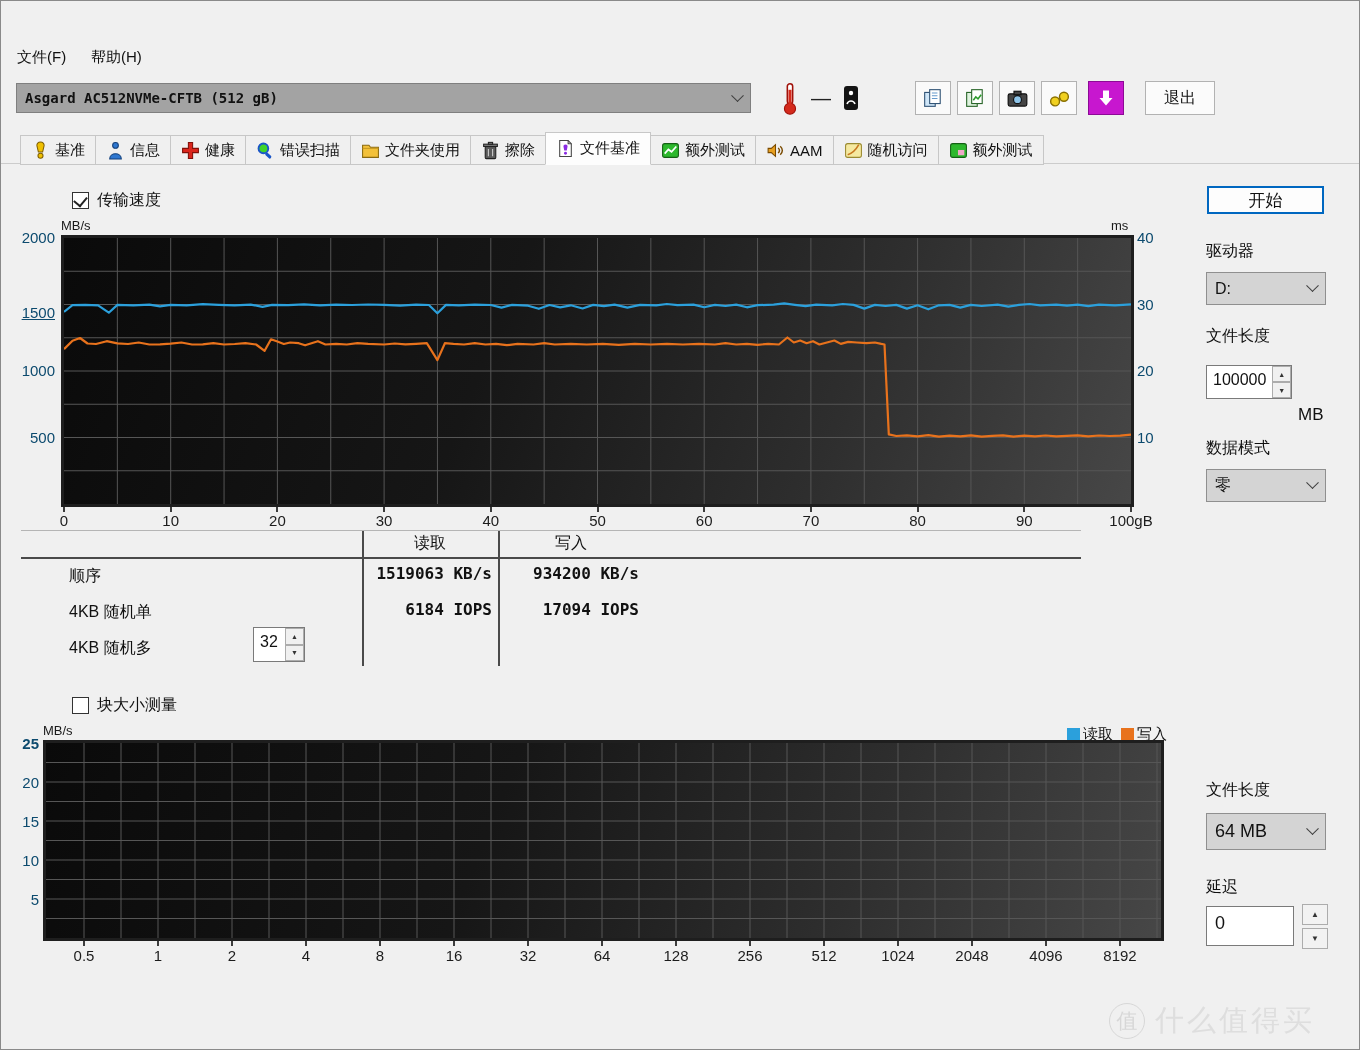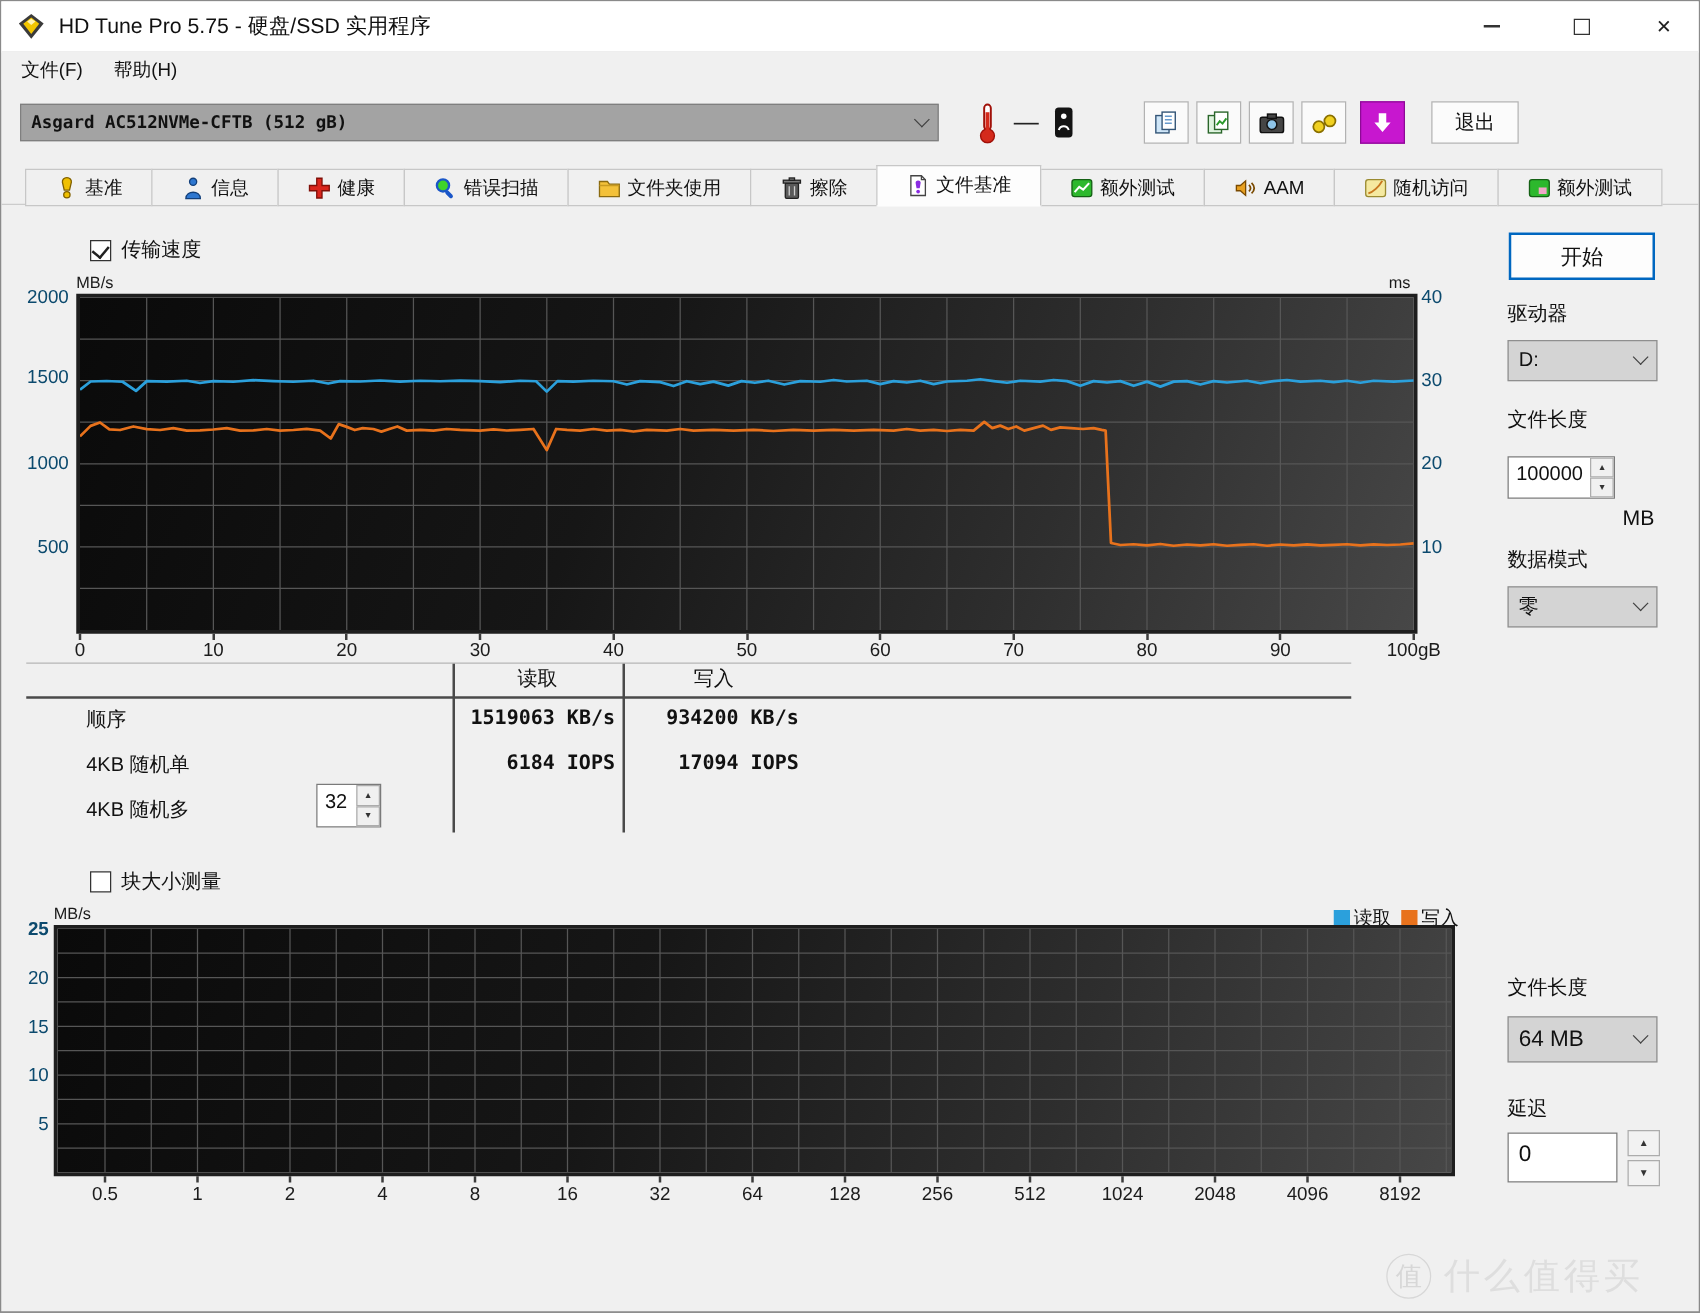--- a/index.html
+++ b/index.html
@@ -23,21 +23,21 @@
   .drivecombo{left:15px;top:82px;width:735px;height:30px;background:#a3a3a3;border:1px solid #7f7f7f;
               font-family:"DejaVu Sans Mono",monospace;font-size:14px;font-weight:bold;}
   .toolicon{position:absolute;}
   .tbtn{box-sizing:border-box;position:absolute;top:80px;width:36px;height:34px;background:#fafafa;border:1px solid #b2b2b2;display:flex;align-items:center;justify-content:center;cursor:pointer;}
   .tbtn.purple{background:#c717cf;border-color:#8d0a96;}
   .exitbtn{box-sizing:border-box;position:absolute;left:1144px;top:80px;width:70px;height:34px;background:#fbfbfb;border:1px solid #b2b2b2;
            font-size:16px;display:flex;align-items:center;justify-content:center;cursor:pointer;}
   
   .tabline{position:absolute;left:0;top:162px;width:100%;height:1px;background:#cccccc;}
   .tabs{position:absolute;left:20px;top:131px;display:flex;align-items:flex-end;}
-  .tab{box-sizing:border-box;height:30px;padding:0 23px;display:flex;align-items:center;gap:5px;background:#f0f0f0;
+  .tab{box-sizing:border-box;height:30px;padding:0 10px;display:flex;align-items:center;gap:5px;background:#f0f0f0;
        border:1px solid #c7c7c7;margin-left:-1px;font-size:15px;white-space:nowrap;cursor:pointer;z-index:1;}
   .tab.active{height:33px;background:#fdfdfd;border-bottom:1px solid #fdfdfd;z-index:3;}
   .tab svg{width:19px;height:19px;}
   
   .cbrow{position:absolute;display:flex;align-items:center;gap:8px;font-size:16px;}
   .cbox{width:17px;height:17px;background:#fff;border:1.5px solid #333;box-sizing:border-box;position:relative;cursor:pointer;}
   .cbox.checked:after{content:"";position:absolute;left:3px;top:1px;width:7px;height:10px;border-right:2.2px solid #222;border-bottom:2.2px solid #222;transform:rotate(40deg);}
   
   .plot{position:absolute;border:3px solid #1e1e1e;background:linear-gradient(112deg,#0a0a0a 0%,#161616 40%,#2e2e2e 72%,#474747 100%);}
   .plot svg{display:block;}
@@ -59,55 +59,36 @@
   .statval{position:absolute;font-family:"DejaVu Sans Mono",monospace;font-weight:bold;font-size:16px;text-align:right;}
   
   .numspin{box-sizing:border-box;position:absolute;display:flex;background:#fff;border:1px solid #7a7a7a;}
   .numspin .val{flex:1;font-size:16px;padding:5px 6px;}
   .numspin .btns{width:19px;display:flex;flex-direction:column;}
   .numspin .btns .b{flex:1;background:#f0f0f0;border:1px solid #acacac;font-size:7px;color:#333;display:flex;align-items:center;justify-content:center;cursor:pointer;}
   .updown{position:absolute;display:flex;flex-direction:column;gap:3px;}
   .updown .b{width:26px;height:21px;background:#f2f2f2;border:1px solid #acacac;font-size:8px;color:#333;display:flex;align-items:center;justify-content:center;cursor:pointer;box-sizing:border-box;}
   .textinput{box-sizing:border-box;position:absolute;background:#fff;border:1px solid #7a7a7a;font-size:18px;padding:6px 8px;}
   .panel-label{position:absolute;font-size:16px;color:#101010;}
-  .startbtn{box-sizing:border-box;position:absolute;left:1206px;top:185px;width:117px;height:38px;background:#fdfdfd;border:2px solid #0067c0;
+  .startbtn{box-sizing:border-box;position:absolute;left:1206px;top:185px;width:117px;height:28px;background:#fdfdfd;border:2px solid #0067c0;
             font-size:17px;display:flex;align-items:center;justify-content:center;cursor:pointer;}
   
   .legend{position:absolute;left:1066px;top:724px;display:flex;gap:8px;align-items:center;font-size:15px;}
   .legend .swatch{width:13px;height:13px;display:inline-block;}
   .legend .item{display:flex;align-items:center;gap:3px;}
   
   .watermark{position:absolute;left:1108px;top:1000px;display:flex;align-items:center;gap:10px;color:#d7d7d7;}
   .watermark .circ{width:34px;height:34px;border:1.5px solid #d7d7d7;border-radius:50%;display:flex;align-items:center;justify-content:center;font-size:21px;}
   .watermark .wtext{font-size:29px;letter-spacing:3px;color:#dedede;}
 </style>
 </head>
 <body>
 
 <div class="app">
 
-  <div class="titlebar">
-    <span class="appicon">
-      <svg viewBox="0 0 20 20">
-          <path d="M10 1 L19 8 L10 19 L1 8 Z" fill="#3a3a3a"></path>
-          <path d="M10 3.6 L15.8 8.2 L10 15.6 L4.2 8.2 Z" fill="#f2c500"></path>
-          <path d="M7 6.5 L10 4.5 L13 6.5 L10 9 Z" fill="#fff3b0"></path>
-        </svg>
-    </span>
-    <span class="apptitle">HD Tune Pro 5.75 - 硬盘/SSD 实用程序</span>
-    <span class="winbtn" style="left:1168px;">
-        <span class="minbar"></span>
-      </span>
-    <span class="winbtn" style="left:1240px;">
-        <span class="maxbox"></span>
-      </span>
-    <span class="winbtn" style="left:1306px;">
-        <span class="closex">✕</span>
-      </span>
-  </div>
 
   <div class="menubar">
     <span class="menuitem" style="left:8px;">文件(F)</span>
     <span class="menuitem" style="left:82px;">帮助(H)</span>
   </div>
 
   <div class="combo drivecombo">
     <span>Asgard AC512NVMe-CFTB (512 gB)</span>
     <span class="chev"></span>
   </div>
@@ -283,21 +264,21 @@
         <line class="grid" y1="0" y2="266" x1="906.9499999999999" x2="906.9499999999999"></line>
         <line class="grid" y1="0" y2="266" x1="960.3000000000001" x2="960.3000000000001"></line>
         <line class="grid" y1="0" y2="266" x1="1013.65" x2="1013.65"></line>
         <polyline points="0.0,73.8 8.5,67.2 21.3,66.8 34.1,67.4 44.8,74.7 53.4,66.9 69.4,67.3 85.4,66.6 96.0,68.4 106.7,66.9 122.7,67.4 138.7,66.1 154.7,66.9 170.7,67.4 186.7,66.6 198.5,68.8 208.1,66.9 224.1,67.2 240.1,66.4 256.1,67.3 272.1,66.6 288.1,67.0 304.1,66.5 320.1,66.9 336.1,67.7 352.1,66.6 364.9,67.0 373.4,75.3 382.0,66.9 394.8,67.3 410.8,66.6 426.8,67.0 437.5,69.6 448.1,66.9 464.1,67.7 474.8,70.8 485.5,67.0 496.2,69.3 506.8,67.3 518.6,70.5 529.2,66.9 539.9,68.2 550.6,66.6 563.4,69.6 576.2,66.9 592.2,67.4 602.9,66.0 613.5,67.2 629.5,66.6 640.2,69.3 650.9,66.9 661.5,68.0 672.2,66.6 682.9,69.3 693.6,67.2 709.6,66.6 720.2,65.4 730.9,66.9 741.6,68.2 752.2,66.6 768.2,67.3 778.9,66.0 789.6,66.9 800.3,70.6 810.9,66.9 821.6,68.0 832.3,66.9 842.9,70.6 853.6,67.3 864.3,71.3 874.9,67.3 885.6,66.9 896.3,69.6 906.9,66.9 917.6,68.0 933.6,66.6 944.3,68.6 955.0,66.9 965.6,66.0 976.3,67.3 992.3,66.6 1003.0,67.7 1013.6,66.6 1024.3,68.2 1035.0,66.6 1051.0,67.3 1067.0,66.4" fill="none" stroke="#2ba0dc" stroke-width="2.2" stroke-linejoin="round"></polyline>
         <polyline points="0.0,111.1 8.5,102.7 16.0,100.0 23.5,105.5 32.0,106.0 42.7,103.2 53.4,105.3 64.0,106.0 74.7,104.5 85.4,106.5 96.0,106.3 106.7,105.6 117.4,104.5 128.0,106.5 138.7,106.3 149.4,105.2 160.0,106.5 170.7,106.0 181.4,105.1 192.1,106.5 200.6,112.8 207.0,101.3 213.4,103.5 219.8,106.0 226.2,104.5 234.7,105.2 241.1,107.3 247.5,105.2 253.9,103.2 261.4,106.5 272.1,105.9 282.8,106.5 293.4,105.2 304.1,105.9 320.1,106.5 330.8,105.5 341.4,106.4 352.1,105.9 362.8,105.2 373.4,122.1 380.9,105.2 389.5,105.9 400.1,106.5 410.8,105.2 421.5,106.5 432.1,105.9 442.8,107.2 453.5,105.9 469.5,106.5 480.2,105.2 490.8,106.5 506.8,105.9 522.8,106.5 538.8,105.9 554.8,106.8 570.8,105.9 586.9,106.5 602.9,105.9 618.9,106.5 634.9,105.9 650.9,106.5 661.5,105.2 672.2,106.5 682.9,105.9 693.6,106.8 704.2,105.9 714.9,106.5 723.4,99.5 729.8,104.5 736.2,102.5 742.6,105.2 749.0,103.2 755.4,106.5 762.9,104.5 770.4,102.5 776.8,105.9 784.2,103.9 792.8,104.5 802.4,105.2 810.9,104.5 817.3,105.9 820.5,106.5 824.8,196.4 832.3,198.0 842.9,197.4 853.6,198.3 864.3,197.2 874.9,198.6 885.6,197.6 896.3,198.3 906.9,197.4 917.6,198.6 928.3,197.9 939.0,197.4 949.6,198.6 960.3,197.6 971.0,198.3 981.6,197.5 992.3,198.3 1003.0,197.9 1013.6,197.4 1024.3,198.3 1035.0,197.5 1045.7,198.0 1056.3,197.6 1067.0,196.7" fill="none" stroke="#e8721c" stroke-width="2.2" stroke-linejoin="round"></polyline>
       </svg>
   </div>
   <div class="yticks ralign" id="top-yticks-left" style="left:2px;top:237px;width:52px;height:266px;">
       <span class="tick" style="top: 190.5px;">500</span>
       <span class="tick" style="top: 124px;">1000</span>
-      <span class="tick" style="top: 55px;">1500</span>
+      <span class="tick" style="top: 66px; text-decoration: underline;">1500</span>
       <span class="tick" style="top: -9px;">2000</span>
     </div>
   <div class="yticks" id="top-yticks-right" style="left:1136px;top:237px;width:44px;height:266px;">
       <span class="tick" style="top: 190.5px;">10</span>
       <span class="tick" style="top: 124px;">20</span>
       <span class="tick" style="top: 57.5px;">30</span>
       <span class="tick" style="top: -9px;">40</span>
     </div>
   <div class="tickmarks" id="top-tickmarks" style="left:63px;top:506px;width:1067px;">
       <i style="left: -1px;"></i>

